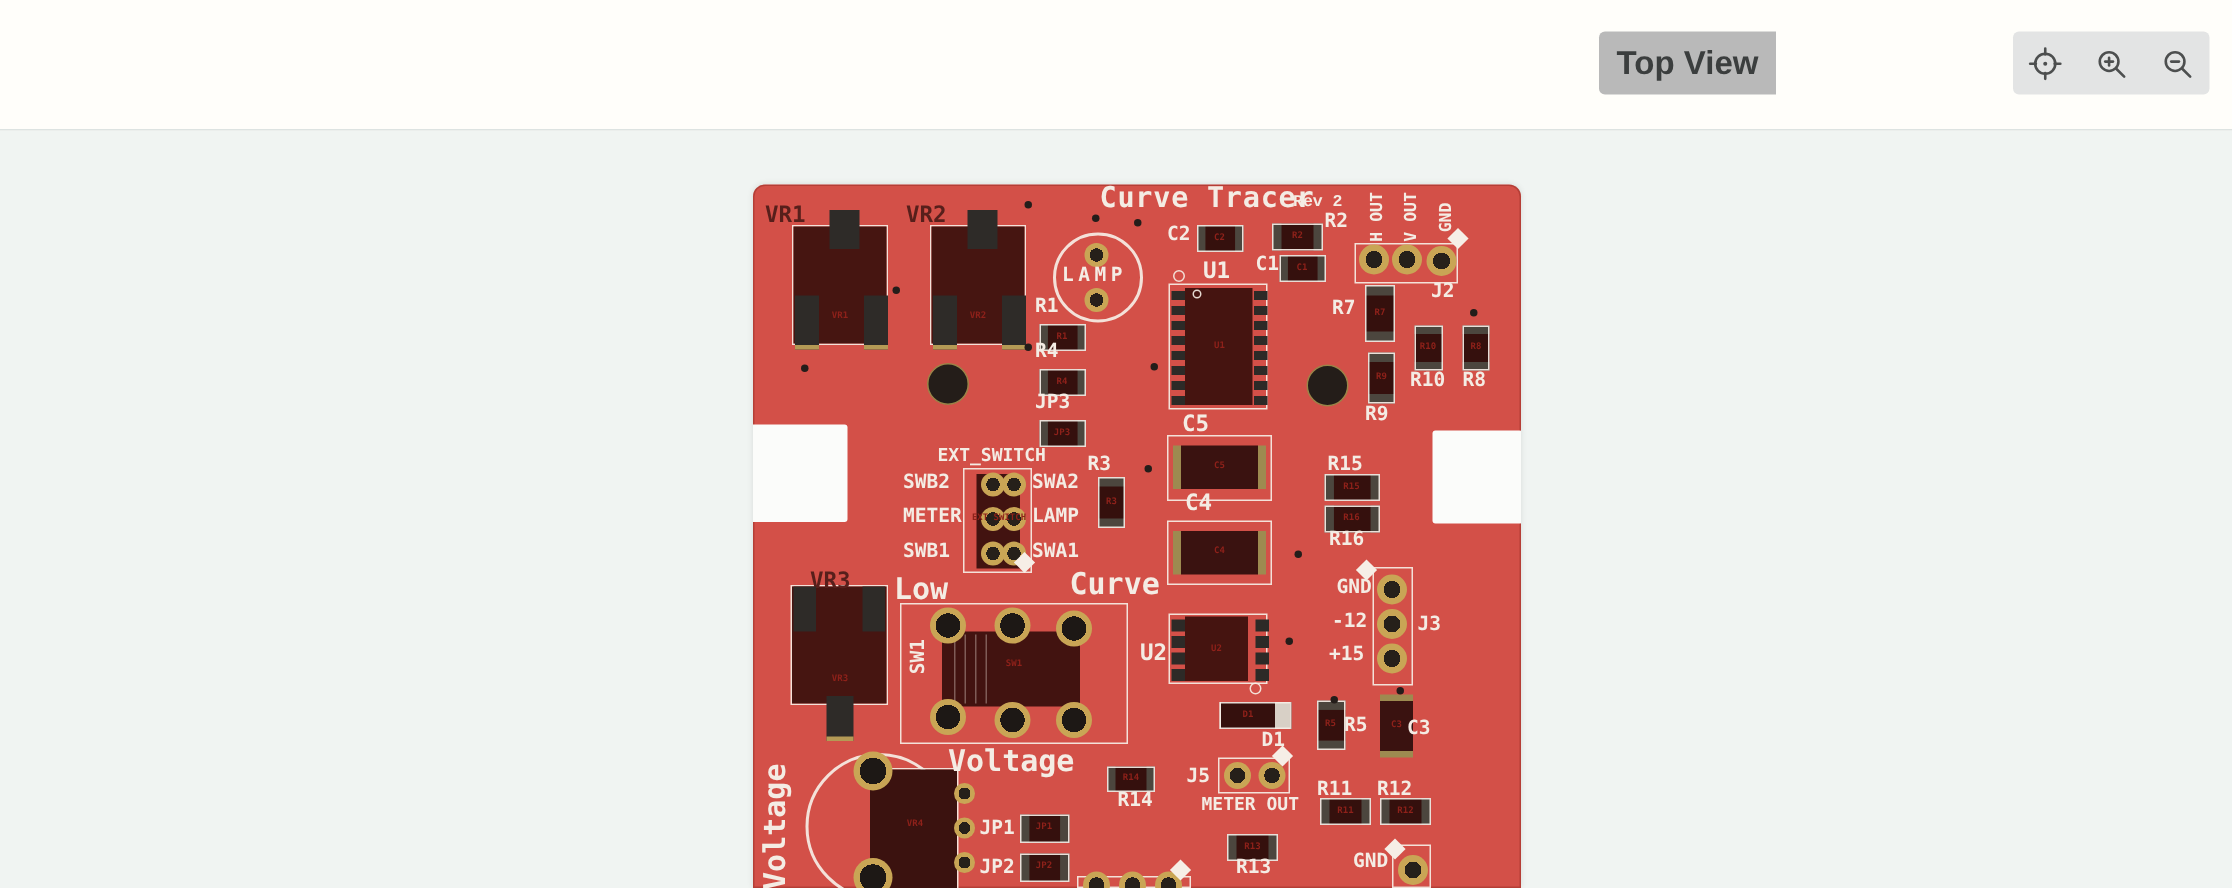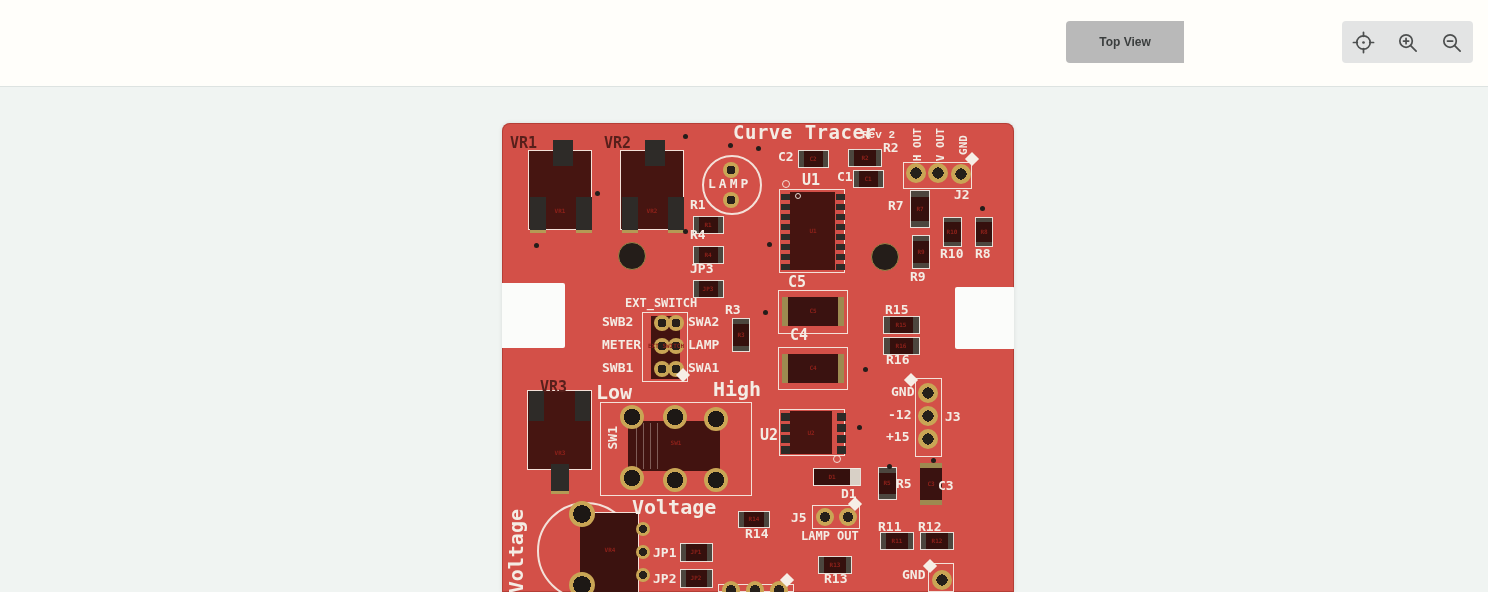--- a/index.html
+++ b/index.html
@@ -11,21 +11,21 @@
   .tabline.right{left:625px;width:863px;border-top:1px solid #b5b5b5;border-left:1px solid #b5b5b5;}
 
   
   .header{position:absolute;left:0;top:0;width:1488px;height:86px;background:#fffefa;border-bottom:1px solid #dde3e1;z-index:3;}
   .search{position:absolute;left:17px;top:21px;width:245px;height:45px;box-sizing:border-box;border:1px solid #e4e4e4;border-radius:23px;background:#fffefa;}
   .search input{position:absolute;left:18px;top:6px;width:170px;height:30px;border:none;outline:none;background:transparent;font-family:"Liberation Sans",sans-serif;font-size:17px;color:#555;}
   .search input::placeholder{color:#b4b9b9;}
   .search .mag{position:absolute;right:13px;top:10px;color:#8e9292;}
   .ibeam{position:absolute;left:123px;top:26px;}
 
-  .btn{position:absolute;top:21px;height:42px;box-sizing:border-box;display:flex;align-items:center;justify-content:center;font-size:12px;cursor:pointer;}
+  .btn{position:absolute;top:21px;height:42px;box-sizing:border-box;display:flex;align-items:center;justify-content:center;font-size:22px;cursor:pointer;}
   .btn.top{left:1066px;width:118px;background:#b9b9b9;color:#3b3e3e;border-radius:4px 0 0 4px;font-weight:bold;}
   .btn.bottom{left:1184px;width:151px;background:#e3e4e4;color:#9fa4a4;border-radius:0 4px 4px 0;}
   .tools{position:absolute;left:1342px;top:21px;width:131px;height:42px;background:#e3e4e4;border-radius:4px;display:flex;align-items:center;justify-content:space-around;}
   .tools .tool{width:26px;height:26px;display:flex;align-items:center;justify-content:center;color:#4d4f4f;cursor:pointer;}
 
   
   .canvas{position:absolute;left:0;top:86px;width:1488px;height:506px;background:#f0f4f2;}
   #board{position:absolute;left:502px;top:37px;width:512px;height:469px;background:#d35048;border-radius:8px 8px 0 0;overflow:hidden;box-shadow:inset 0 0 0 1px rgba(125,28,22,.35), 0 0 4px rgba(0,0,0,.10);}
   .notch{position:absolute;background:#fbfcfa;z-index:6;border-radius:2px;}
   .sk{position:absolute;font-family:"DejaVu Sans Mono",monospace;font-weight:bold;font-size:13px;color:#f4ece4;white-space:pre;line-height:1.05;z-index:4;}
@@ -261,33 +261,33 @@
         <div class="sk b15" style="left: 286px; top: 152px;">C5</div>
         <div class="sk b15" style="left: 288px; top: 205px;">C4</div>
         <div class="sk s12" style="left: 123px; top: 174px;">EXT_SWITCH</div>
         <div class="sk" style="left: 100px; top: 192px;">SWB2</div>
         <div class="sk" style="left: 100px; top: 215px;">METER</div>
         <div class="sk" style="left: 100px; top: 238px;">SWB1</div>
         <div class="sk" style="left: 186px; top: 192px;">SWA2</div>
         <div class="sk" style="left: 186px; top: 215px;">LAMP</div>
         <div class="sk" style="left: 186px; top: 238px;">SWA1</div>
         <div class="sk b20" style="left: 94px; top: 259px;">Low</div>
-        <div class="sk b20" style="left: 211px; top: 256px;">High</div>
+        <div class="sk b20" style="left: 211px; top: 256px;">Curve</div>
         <div class="sk" style="left: 389px; top: 262px;">GND</div>
         <div class="sk" style="left: 386px; top: 285px;">-12</div>
         <div class="sk" style="left: 384px; top: 307px;">+15</div>
         <div class="sk" style="left: 443px; top: 287px;">J3</div>
         <div class="sk b15" style="left: 258px; top: 305px;">U2</div>
         <div class="sk b20" style="left: 130px; top: 374px;">Voltage</div>
         <div class="sk" style="left: 339px; top: 364px;">D1</div>
         <div class="sk" style="left: 394px; top: 354px;">R5</div>
         <div class="sk" style="left: 436px; top: 356px;">C3</div>
         <div class="sk" style="left: 243px; top: 404px;">R14</div>
         <div class="sk" style="left: 289px; top: 388px;">J5</div>
-        <div class="sk s12" style="left: 299px; top: 407px;">LAMP OUT</div>
+        <div class="sk s12" style="left: 299px; top: 407px;">METER OUT</div>
         <div class="sk" style="left: 376px; top: 397px;">R11</div>
         <div class="sk" style="left: 416px; top: 397px;">R12</div>
         <div class="sk" style="left: 322px; top: 449px;">R13</div>
         <div class="sk" style="left: 400px; top: 445px;">GND</div>
         <div class="sk" style="left: 151px; top: 423px;">JP1</div>
         <div class="sk" style="left: 151px; top: 449px;">JP2</div>
         <div class="sk s11 vert" style="left: 410px; top: 5px;">H OUT</div>
         <div class="sk s11 vert" style="left: 433px; top: 5px;">V OUT</div>
         <div class="sk s11 vert" style="left: 456px; top: 12px;">GND</div>
         <div class="sk vert" style="left: 104px; top: 303px;">SW1</div>

